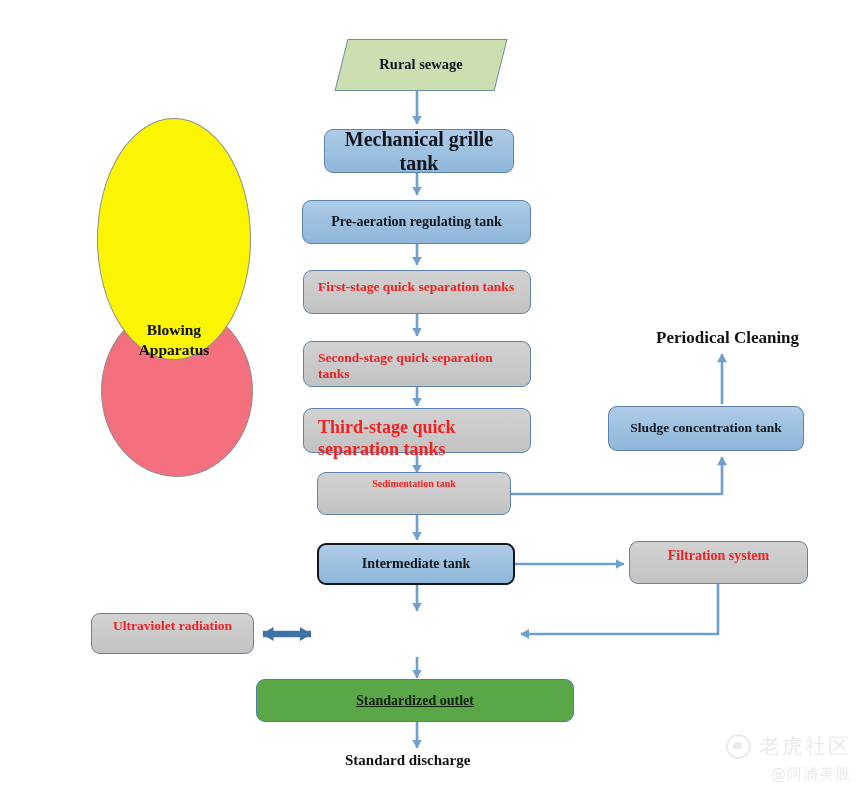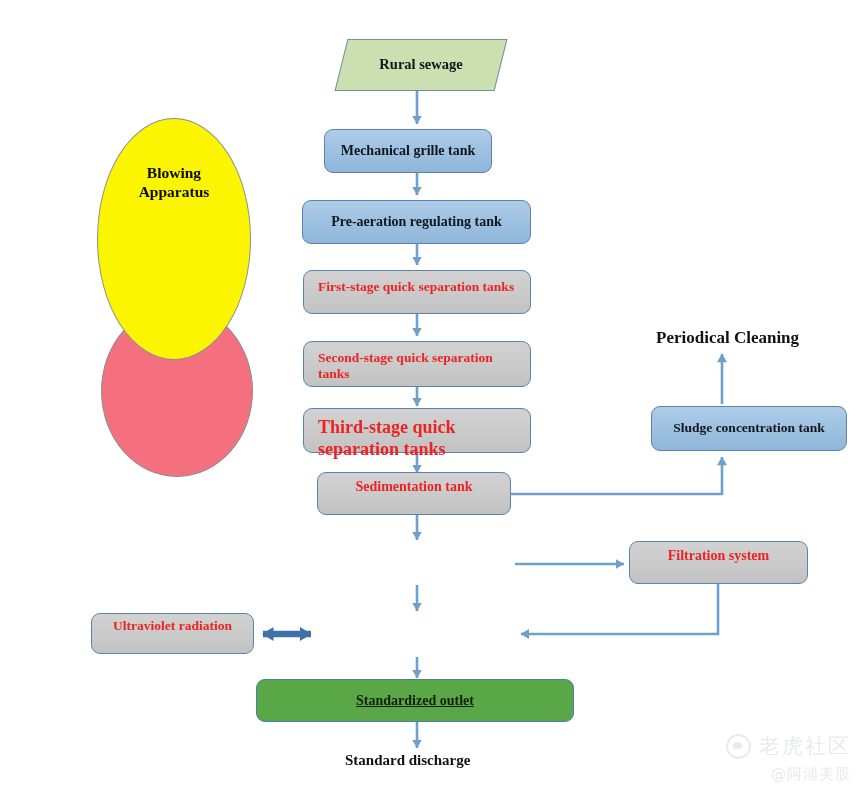--- a/index.html
+++ b/index.html
@@ -215,70 +215,73 @@
     <line x1="263" y1="634" x2="311" y2="634" stroke="#3f73a8" stroke-width="6.5" fill="none" marker-start="url(#ah-left-dark)" marker-end="url(#ah-right-dark)"></line>
   </svg>
 
   <div class="ellipse pink-ellipse" style="left:101px; top:305px; width:150px; height:160px; align-items:flex-start; padding-top:10px; font-size:15.5px;">
     <div>
       <span>Control</span>
       <span>Cabinet</span>
     </div>
   </div>
 
-  <div class="ellipse yellow-ellipse" style="left:97px; top:118px; width:152px; height:196px; align-items:flex-start; padding-top:44px; font-size:15.5px;">
+  <div class="ellipse yellow-ellipse" style="left:97px; top:118px; width:152px; height:196px; align-items:flex-end; padding-top:44px; font-size:15.5px;">
     <div>
       <span>Blowing</span>
       <span>Apparatus</span>
     </div>
   </div>
 
   <div class="node paral center-text" style="left:341px; top:39px; width:160px; height:52px; font-size:14.5px;">
     <span class="paral-label">Rural sewage</span>
   </div>
 
-  <div class="node box blue-fill center-text" style="left:324px; top:129px; width:168px; height:44px; font-size:14px;">
+  <div class="node box blue-fill center-text" style="left:324px; top:129px; width:190px; height:44px; font-size:20px;">
     <span>Mechanical grille tank</span>
   </div>
 
   <div class="node box blue-fill center-text" style="left:302px; top:200px; width:229px; height:44px; font-size:14px;">
     <span>Pre-aeration regulating tank</span>
   </div>
 
   <div class="node box gray-fill left-text red-text" style="left:303px; top:270px; width:228px; height:44px; font-size:13.5px;">
     <span>First-stage quick separation tanks</span>
   </div>
 
   <div class="node box gray-fill left-text red-text" style="left:303px; top:341px; width:228px; height:46px; font-size:13.5px;">
     <span>Second-stage quick separation tanks</span>
   </div>
 
   <div class="node box gray-fill left-text red-text" style="left:303px; top:408px; width:228px; height:45px; font-size:18px;">
     <span>Third-stage quick separation tanks</span>
   </div>
 
-  <div class="node box gray-fill center-text red-text" style="left:317px; top:472px; width:194px; height:43px; font-size:14px; align-items:flex-start; padding-top:5px;">
+  <div class="node box gray-fill center-text red-text" style="left:317px; top:472px; width:194px; height:43px; font-size:10px; align-items:flex-start; padding-top:5px;">
     <span>Sedimentation tank</span>
   </div>
 
+  <div class="node box thick-box blue-fill center-text" style="left:317px; top:543px; width:198px; height:42px; font-size:14px;">
+    <span>Intermediate tank</span>
+  </div>
 
 
   <div class="node green-fill center-text" style="left:256px; top:679px; width:318px; height:43px; border-radius:9px; font-size:14px;text-decoration:underline;">
     <span>Standardized outlet</span>
   </div>
 
   <div class="plain-label" style="left:345px; top:752px; font-size:15px;">
     <span>Standard discharge</span>
   </div>
 
   <div class="plain-label" style="left:656px; top:328px; font-size:17px;">
     <span>Periodical Cleaning</span>
   </div>
 
-  <div class="node box blue-fill center-text" style="left:651px; top:406px; width:196px; height:45px; font-size:13.5px;">
+  <div class="node box blue-fill center-text" style="left:608px; top:406px; width:196px; height:45px; font-size:13.5px;">
     <span>Sludge concentration tank</span>
   </div>
 
   <div class="node box gray-fill center-text red-text" style="left:629px; top:541px; width:179px; height:43px; font-size:14px; align-items:flex-start; padding-top:5px;">
     <span>Filtration system</span>
   </div>
 
   <div class="node box gray-fill center-text red-text" style="left:91px; top:613px; width:163px; height:41px; font-size:13.5px; align-items:flex-start; padding-top:4px;">
     <span>Ultraviolet radiation</span>
   </div>

